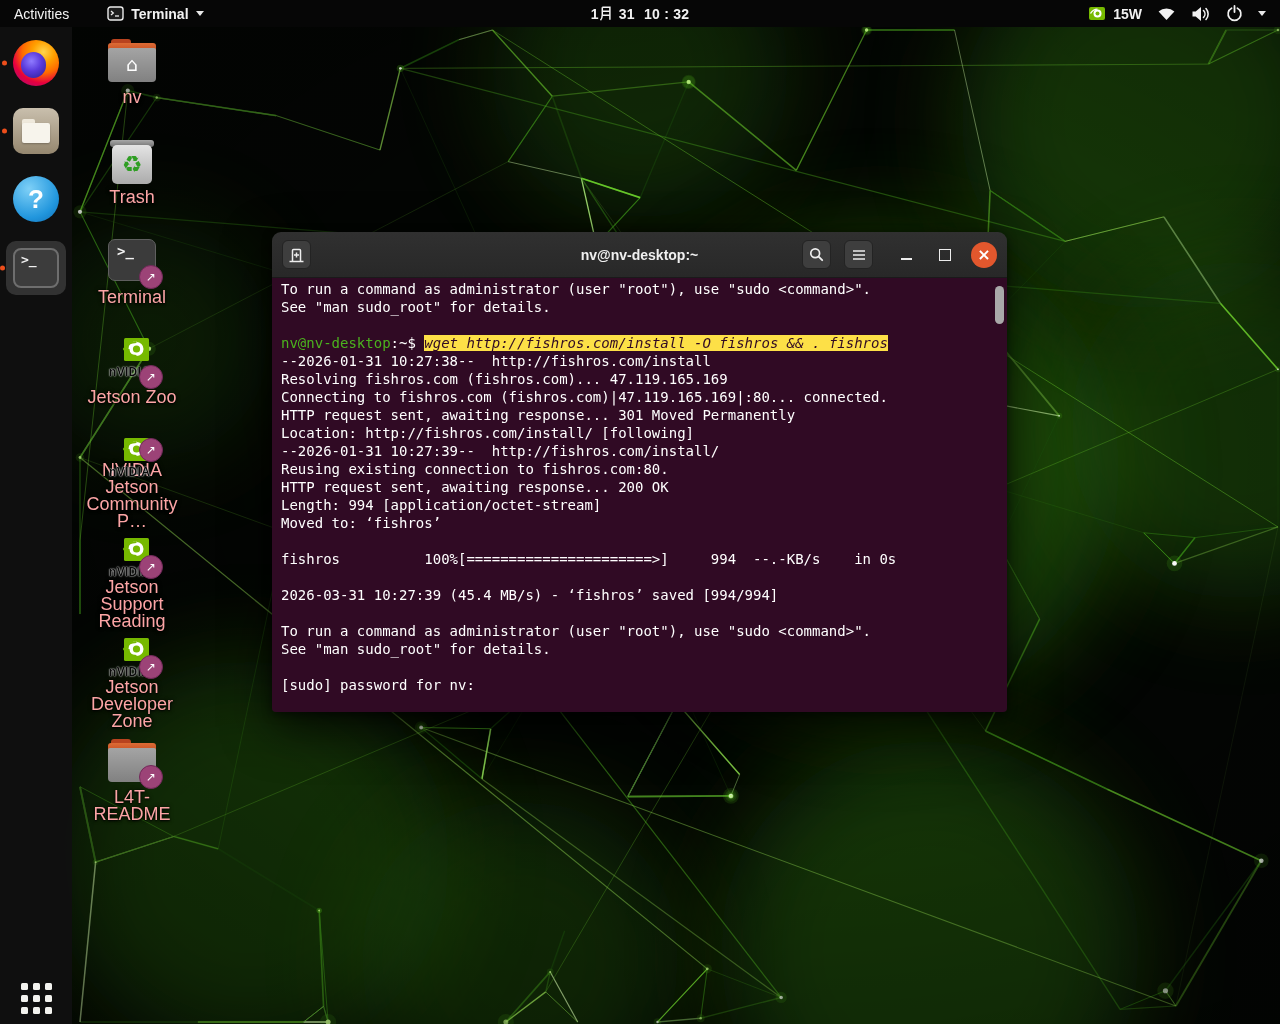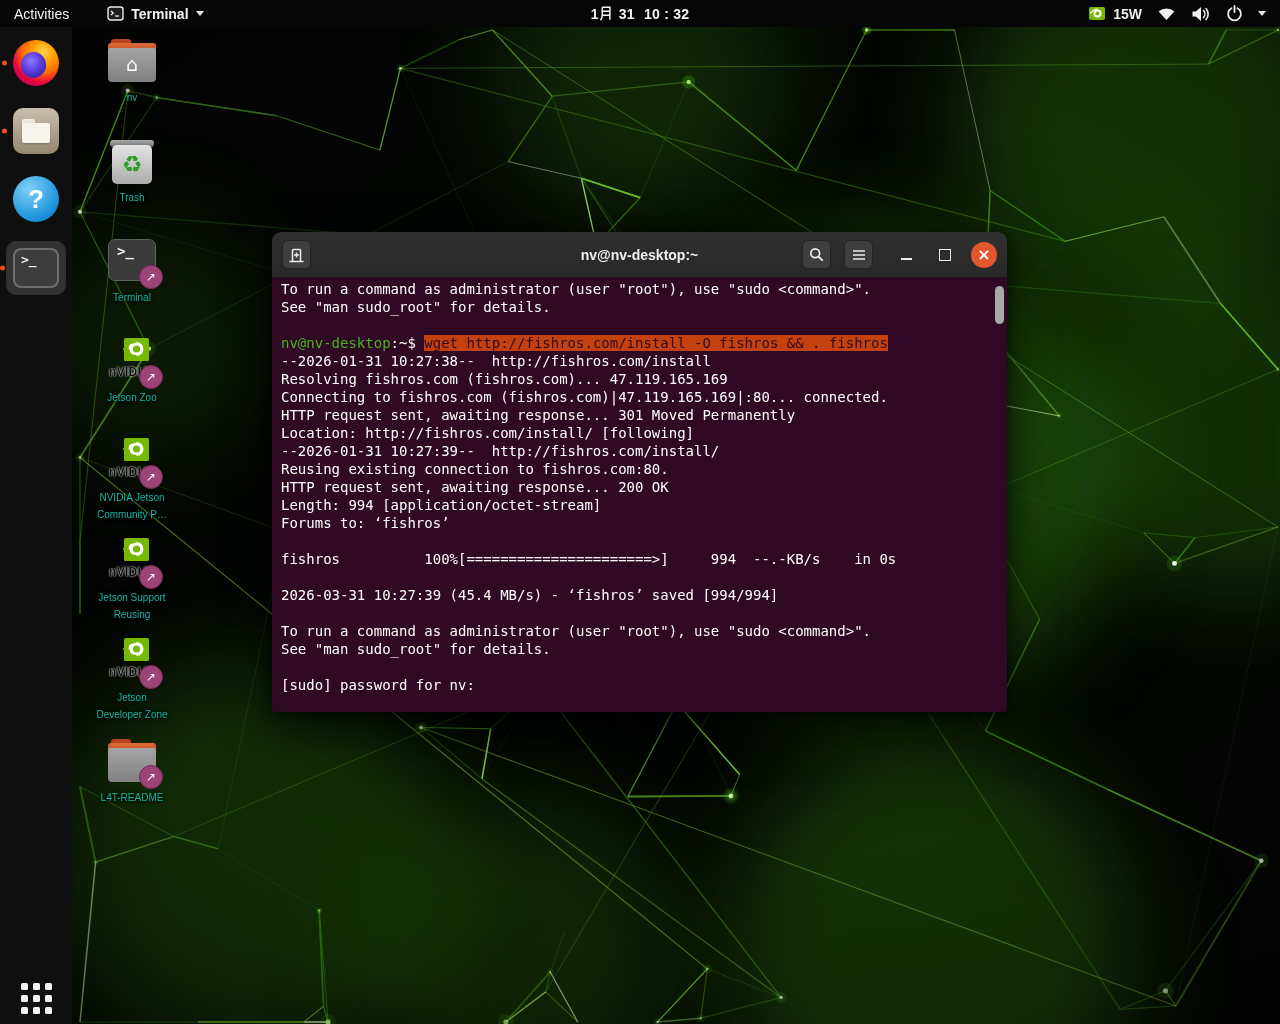--- a/index.html
+++ b/index.html
@@ -49,21 +49,21 @@
   .ic-dockterm{width:42px;height:36px;background:#3c3c3c;border:2px solid #6e6e6e;border-radius:8px;position:relative;}
   .ic-dockterm span{position:absolute;left:6px;top:2px;color:#f0f0f0;font:bold 13px "DejaVu Sans Mono",monospace;}
   #show-apps{position:absolute;bottom:10px;left:0;width:72px;display:flex;justify-content:center;}
   .grid9{display:grid;grid-template-columns:repeat(3,7px);grid-template-rows:repeat(3,7px);gap:5px;}
   .grid9 i{background:#f3f3ef;border-radius:1.5px;}
 
   
   #desk{position:absolute;left:76px;top:30px;width:112px;z-index:10;}
   .desk-item{height:100px;display:flex;flex-direction:column;align-items:center;}
   .desk-icn{width:52px;height:48px;position:relative;margin-top:8px;}
-  .desk-label{margin-top:3px;font-size:10px;color:#14b8a6;text-align:center;white-space:pre-line;
+  .desk-label{margin-top:3px;font-size:18px;color:#fca5a5;text-align:center;white-space:pre-line;
     line-height:17px;text-shadow:0 1px 2px #000,0 0 4px #000;}
   .folder{position:absolute;left:2px;right:2px;top:1px;bottom:4px;}
   .f-tab{position:absolute;left:3px;top:0;width:20px;height:9px;border-radius:3px 3px 0 0;background:#b8431f;}
   .f-top{position:absolute;left:0;top:4px;right:0;height:10px;border-radius:3px 3px 0 0;
     background:linear-gradient(#dd6b35,#c14a20);}
   .f-body{position:absolute;left:0;top:9px;right:0;bottom:0;border-radius:2px 2px 4px 4px;
     background:linear-gradient(#a4a4a4,#818181);}
   .house{position:absolute;left:50%;top:58%;transform:translate(-50%,-50%);color:#fff;font-size:19px;
     font-family:"DejaVu Sans",sans-serif;}
   .t-lid{position:absolute;left:4px;right:4px;top:2px;height:7px;border-radius:3px;
@@ -96,21 +96,21 @@
   .win-ctl{width:26px;height:26px;display:flex;align-items:center;justify-content:center;margin-left:13px;}
   .win-ctl.min{margin-left:20px;}
   .bar-min{width:11px;height:2px;background:#ededed;margin-top:9px;}
   .box-max{width:10px;height:10px;border:1.5px solid #ededed;}
   .win-ctl.close{background:#e2572d;border-radius:50%;color:#fff;font:bold 16px "DejaVu Sans",sans-serif;}
   .term-body{position:absolute;top:46px;left:0;right:0;bottom:0;background:#300a24;
     padding:2px 16px 0 9px;font:14px "DejaVu Sans Mono",monospace;color:#fff;overflow:hidden;
     border-radius:0 0 4px 4px;box-sizing:border-box;}
   .tline{height:18px;line-height:18px;white-space:pre;}
   .prompt{color:#4bb21e;font-weight:normal;}
-  .sel{background:#c2410c;color:#300a24;}
+  .sel{background:#fde047;color:#300a24;font-style:italic;}
   #term-scroll{position:absolute;right:3px;top:54px;width:9px;height:38px;background:#a9a9a9;
     border-radius:5px;z-index:5;}
 </style>
 </head>
 <body>
 
 <svg id="wallpaper" viewBox="0 0 1280 1024">
     <filter id="bl" x="-80%" y="-80%" width="260%" height="260%">
       <feGaussianBlur stdDeviation="48"></feGaussianBlur>
     </filter>
@@ -587,21 +587,21 @@
             <circle cx="21.5" cy="11" r="3.6" fill="#76b900"></circle>
             <path d="M14.5 11c0-3.9 3.1-7 7-7" fill="none" stroke="#fff" stroke-width="2"></path>
             <path d="M21.5 18c-5.5 0-10.3-2.9-12.5-7 2.2-4.1 7-7 12.5-7" fill="none" stroke="#76b900" stroke-width="2"></path>
           </svg></span>
       <span class="nv-word">nVIDIA</span>
       <span class="emblem">
           <span>↗</span>
         </span>
     </div>
     <div class="desk-label">Jetson Support
-Reusing</div>
+Reading</div>
   </div>
 
   <div class="desk-item">
     <div class="desk-icn">
       <span class="nv-eye"><svg width="34" height="28" viewBox="0 0 34 28">
             <rect x="9" y="0" width="25" height="23" rx="1.5" fill="#76b900"></rect>
             <circle cx="21.5" cy="11" r="7" fill="#fff"></circle>
             <circle cx="21.5" cy="11" r="3.6" fill="#76b900"></circle>
             <path d="M14.5 11c0-3.9 3.1-7 7-7" fill="none" stroke="#fff" stroke-width="2"></path>
             <path d="M21.5 18c-5.5 0-10.3-2.9-12.5-7 2.2-4.1 7-7 12.5-7" fill="none" stroke="#76b900" stroke-width="2"></path>
@@ -670,21 +670,21 @@
       <div class="tline"><span class="prompt">nv@nv-desktop</span><span>:</span><span>~</span><span>$ </span><span class="sel">wget http://fishros.com/install -O fishros &amp;&amp; . fishros</span></div>
       <div class="tline">--2026-01-31 10:27:38--  http://fishros.com/install</div>
       <div class="tline">Resolving fishros.com (fishros.com)... 47.119.165.169</div>
       <div class="tline">Connecting to fishros.com (fishros.com)|47.119.165.169|:80... connected.</div>
       <div class="tline">HTTP request sent, awaiting response... 301 Moved Permanently</div>
       <div class="tline">Location: http://fishros.com/install/ [following]</div>
       <div class="tline">--2026-01-31 10:27:39--  http://fishros.com/install/</div>
       <div class="tline">Reusing existing connection to fishros.com:80.</div>
       <div class="tline">HTTP request sent, awaiting response... 200 OK</div>
       <div class="tline">Length: 994 [application/octet-stream]</div>
-      <div class="tline">Forums to: ‘fishros’</div>
+      <div class="tline">Moved to: ‘fishros’</div>
       <div class="tline"></div>
       <div class="tline">fishros          100%[======================&gt;]     994  --.-KB/s    in 0s</div>
       <div class="tline"></div>
       <div class="tline">2026-03-31 10:27:39 (45.4 MB/s) - ‘fishros’ saved [994/994]</div>
       <div class="tline"></div>
       <div class="tline">To run a command as administrator (user "root"), use "sudo &lt;command&gt;".</div>
       <div class="tline">See "man sudo_root" for details.</div>
       <div class="tline"></div>
       <div class="tline">[sudo] password for nv:</div>
     </div>

